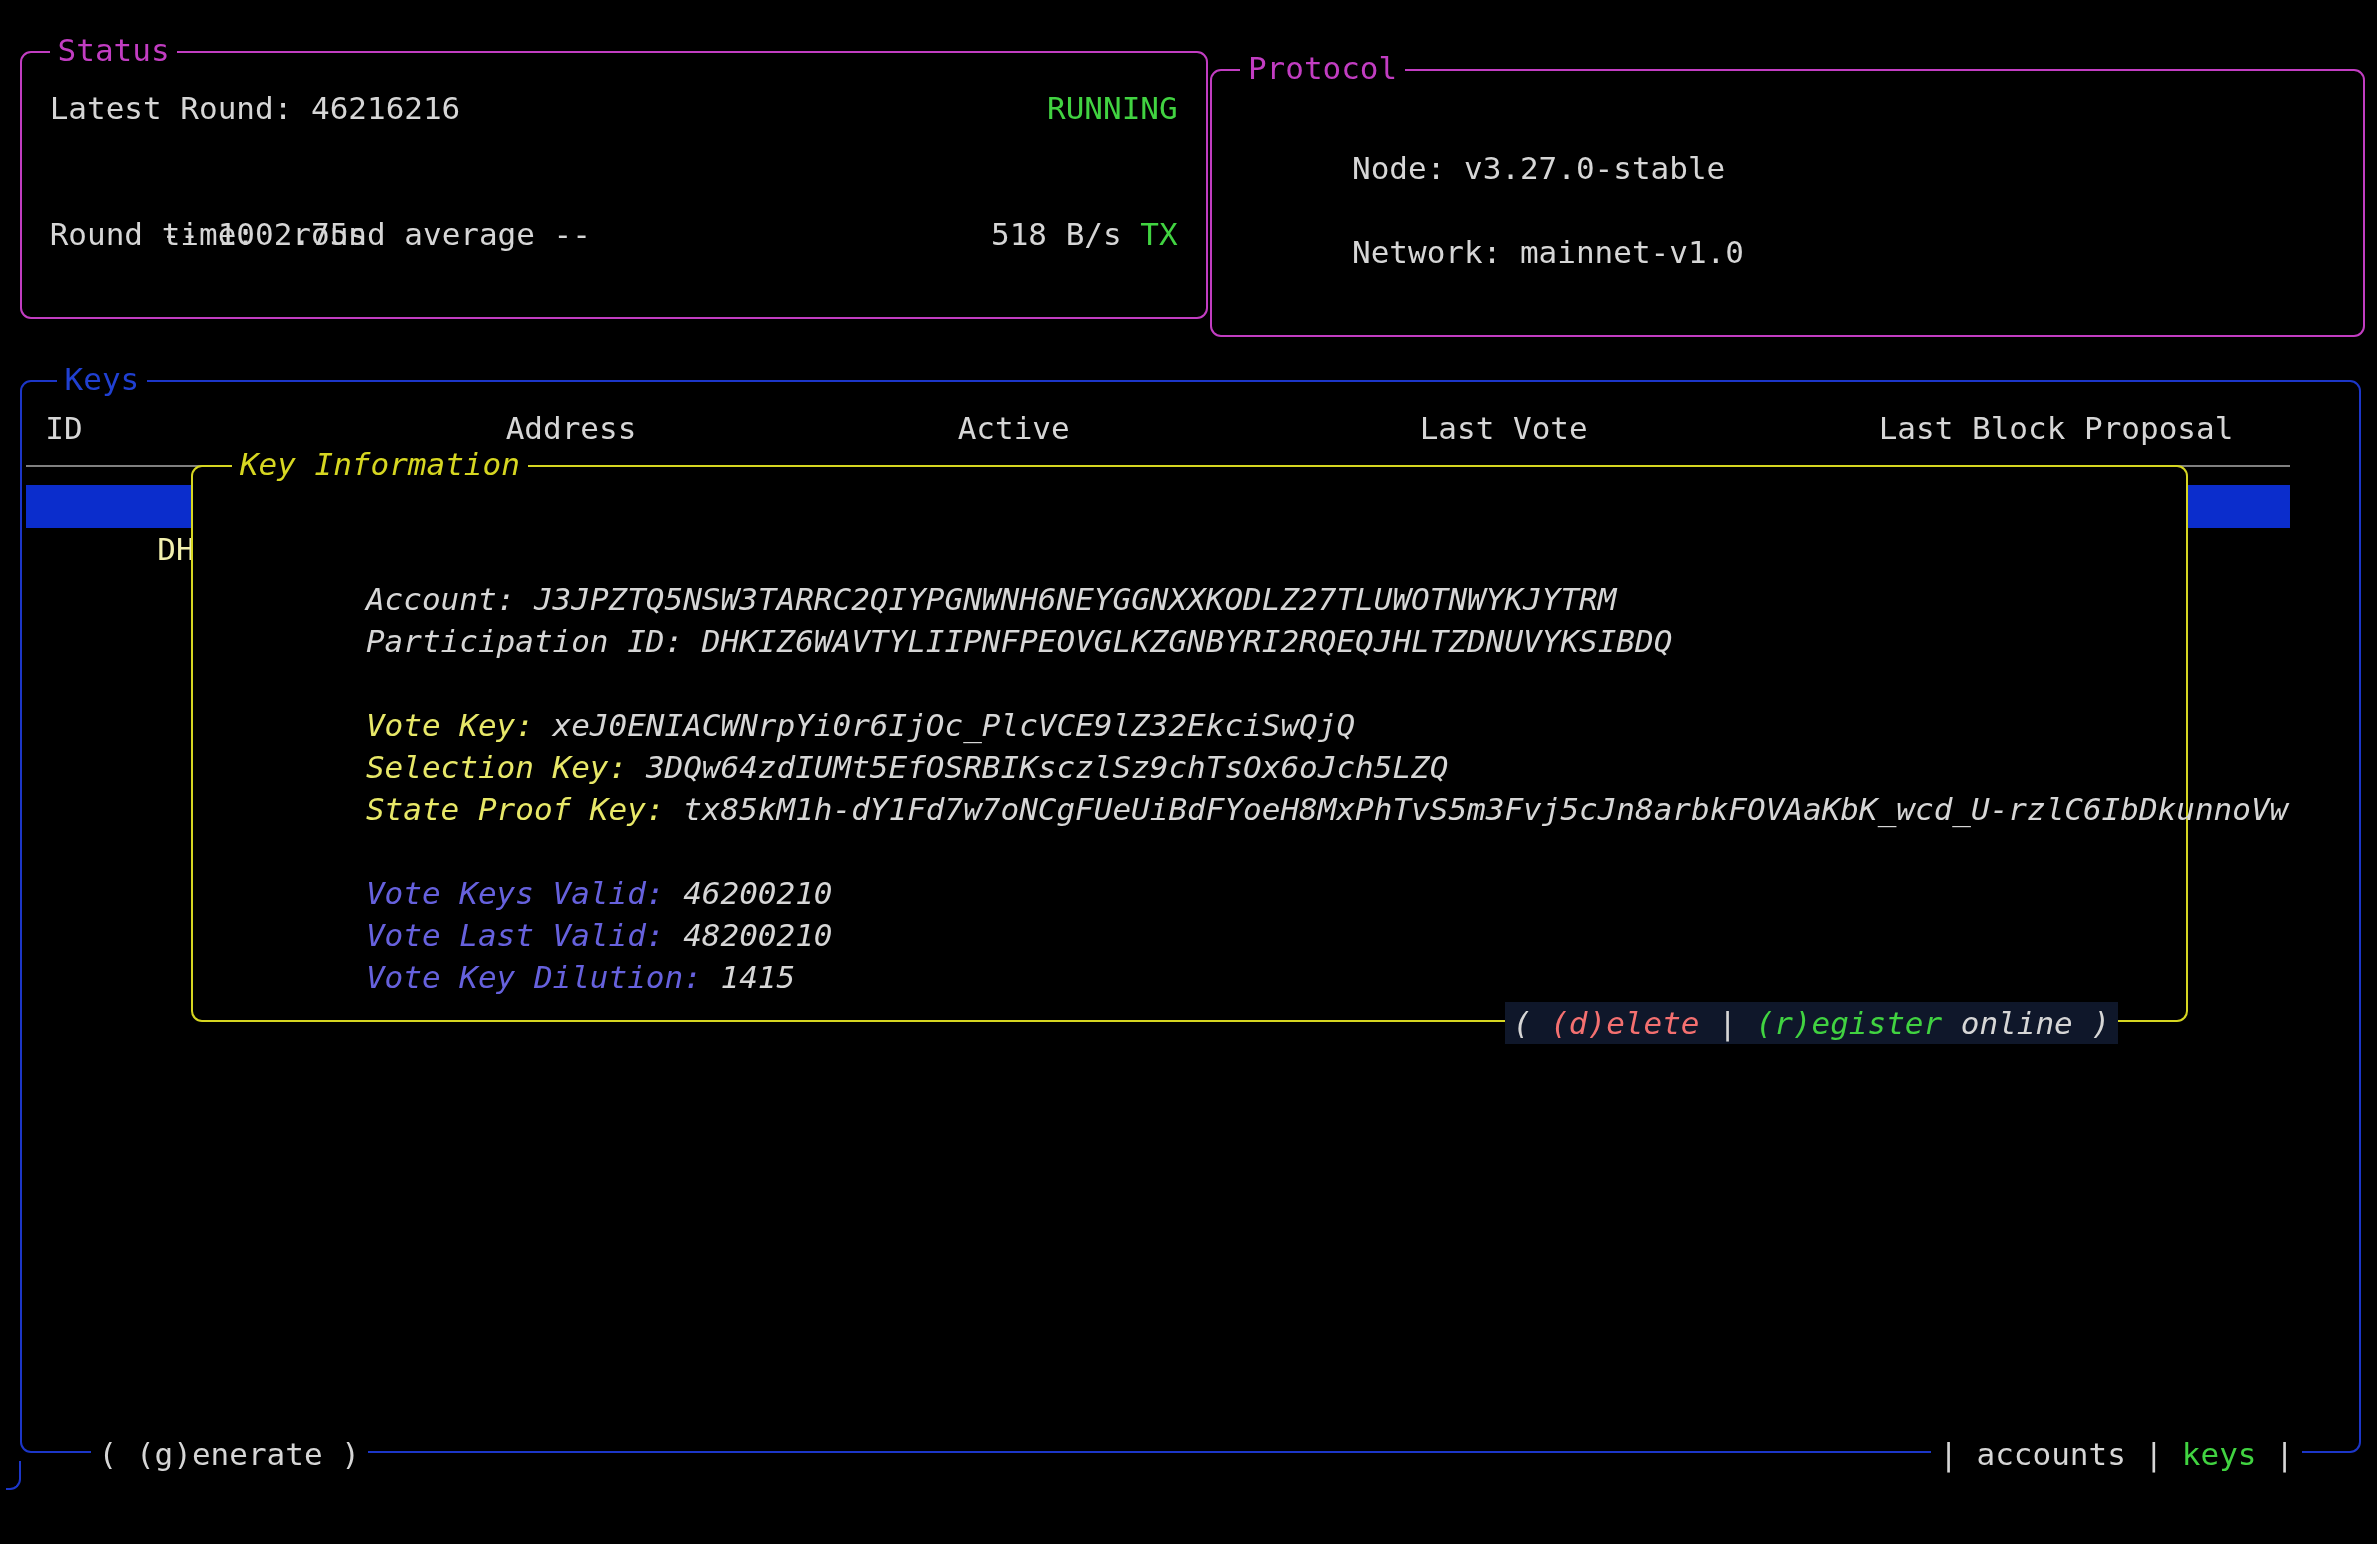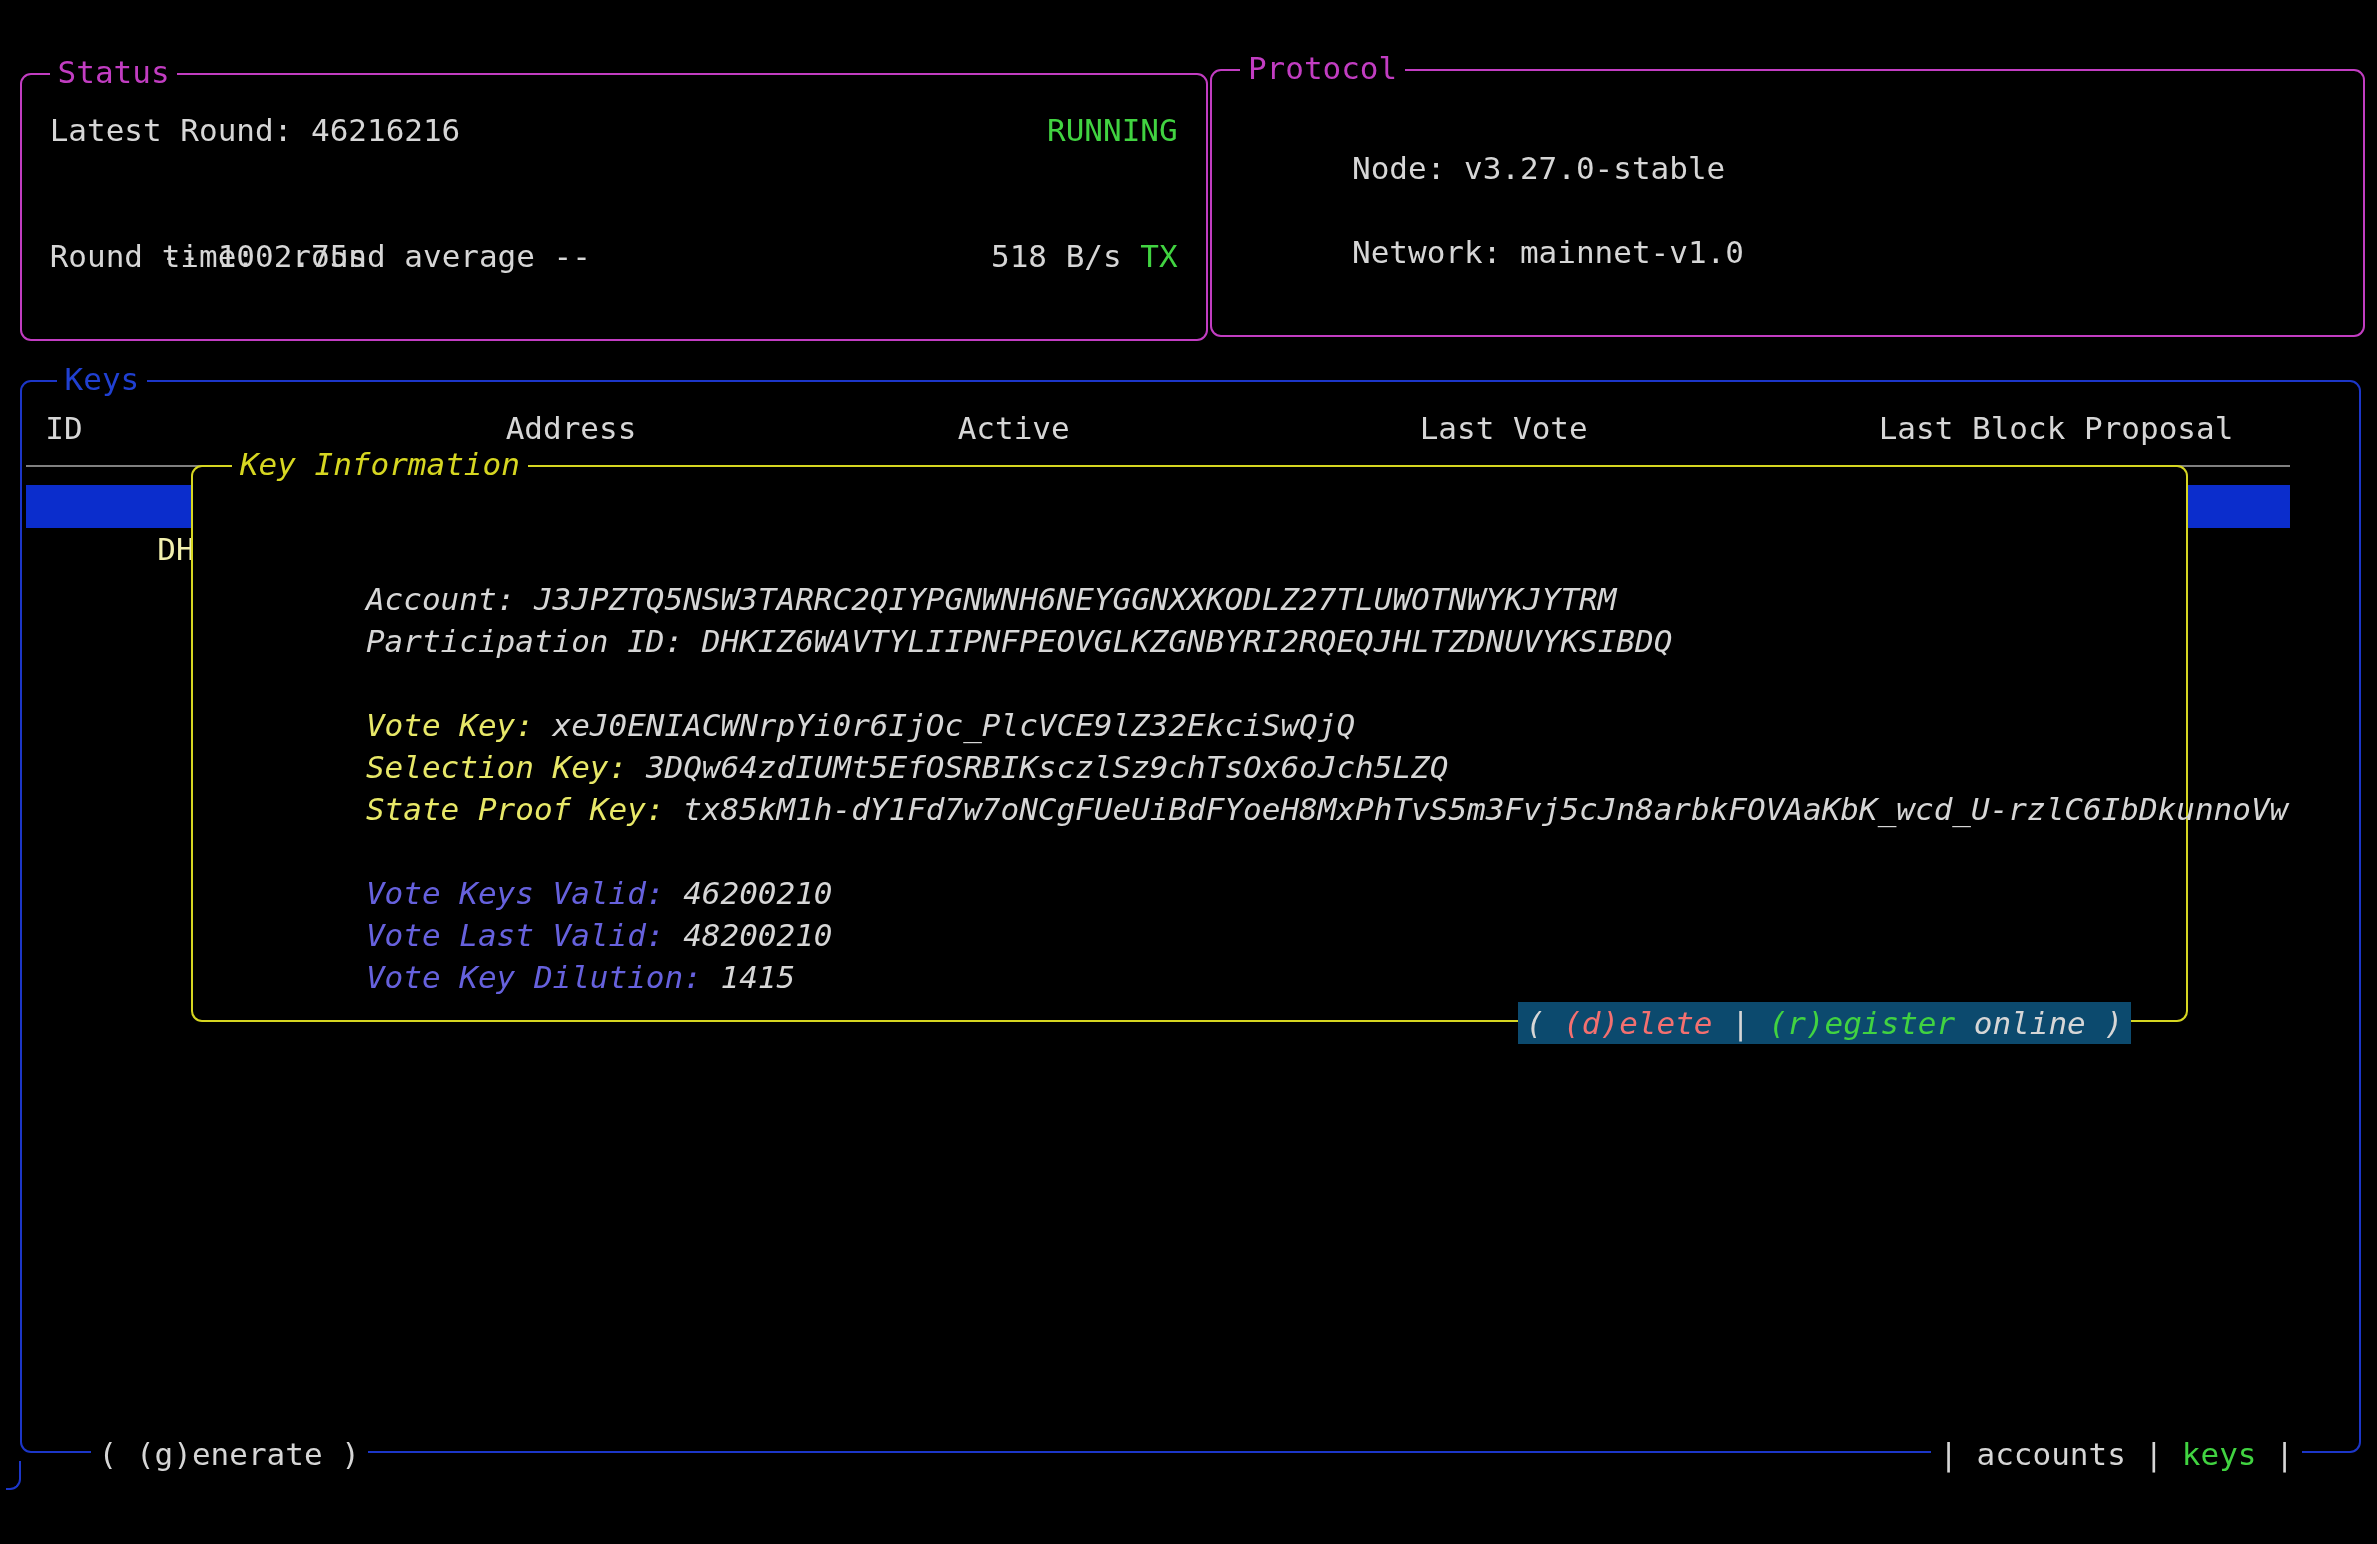--- a/index.html
+++ b/index.html
@@ -30,21 +30,21 @@
   .b-blue { border-color:#1c36c8; }
   .yellow { color:#d6d621; }
   .b-yellow { border-color:#d6d621; }
   .lbl-yellow { color:#e8e868; }
   .indigo { color:#6661dd; }
   .green { color:#41d341; }
   .red { color:#f47070; }
   .pale { color:#f2f0ae; }
   .line { white-space:pre; height:42px; }
   .flex { display:flex; justify-content:space-between;gap:24px; }
-  .status-box { left:19.7px; top:73px; width:1188px; height:268px; }
+  .status-box { left:19.7px; top:51px; width:1188px; height:268px; }
   .protocol-box { left:1210px; top:69px; width:1155px; height:268px; }
   .pad-box { padding:34px 28px 0 28px; }
   .keys-box { left:19.7px; top:380px; width:2341px; height:1073px; }
   .table-head { position:absolute; top:25px; left:0; right:16px; height:42px; }
   .table-head span { position:absolute; white-space:pre; }
   .col-0 { left:23.6px; }
   .col-1 { left:484px; }
   .col-2 { left:936px; }
   .col-3 { left:1398px; }
   .col-4 { left:1857px; }
@@ -62,22 +62,22 @@
     position:absolute; right:57px; bottom:-23.6px;
     background:#000; padding:0 7.9px; white-space:pre; line-height:42px;
   }
   .modal {
     left:191px; top:465px; width:1997px; height:557px;
     z-index:10;
     font-style:italic;
   }
   .modal-body { padding:69px 22px 0 23.6px; }
   .actions {
-    position:absolute; right:55px; bottom:-23.6px;
-    background:#0c4a6e; padding:0 7.9px; white-space:pre; line-height:42px;
+    position:absolute; right:68px; bottom:-23.6px;
+    background:#0f172a; padding:0 7.9px; white-space:pre; line-height:42px;
   }
   .border-fragment {
     position:absolute; left:6.3px; top:1461px; width:12.6px; height:27px;
     border-right:2.4px solid #1c36c8; border-bottom:2.4px solid #1c36c8;
     border-bottom-right-radius:11px;
   }
 </style>
 </head>
 <body>
 

